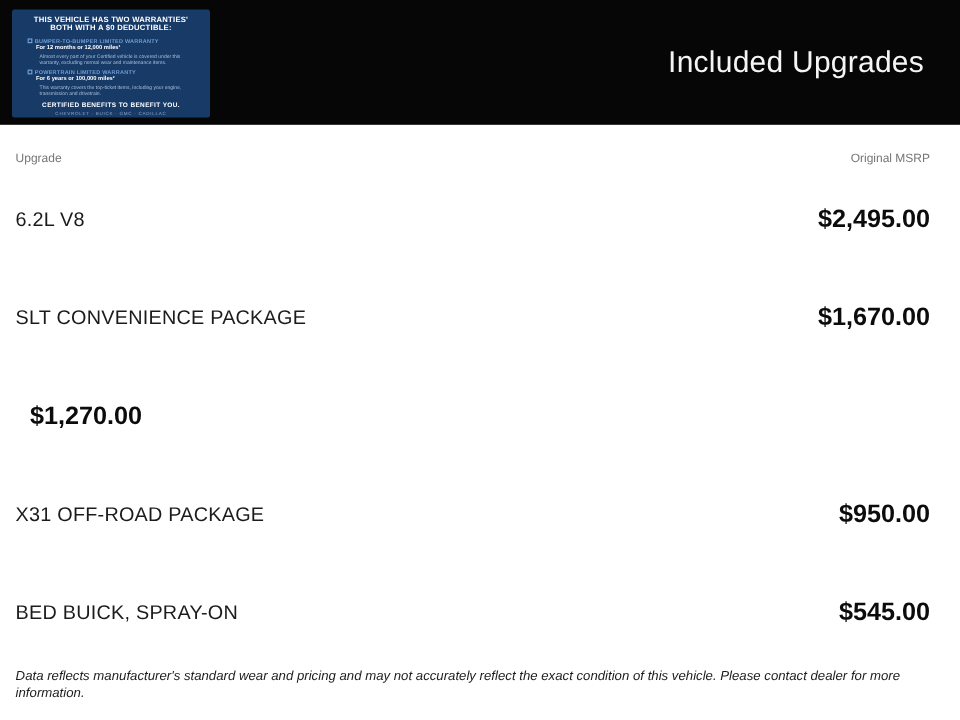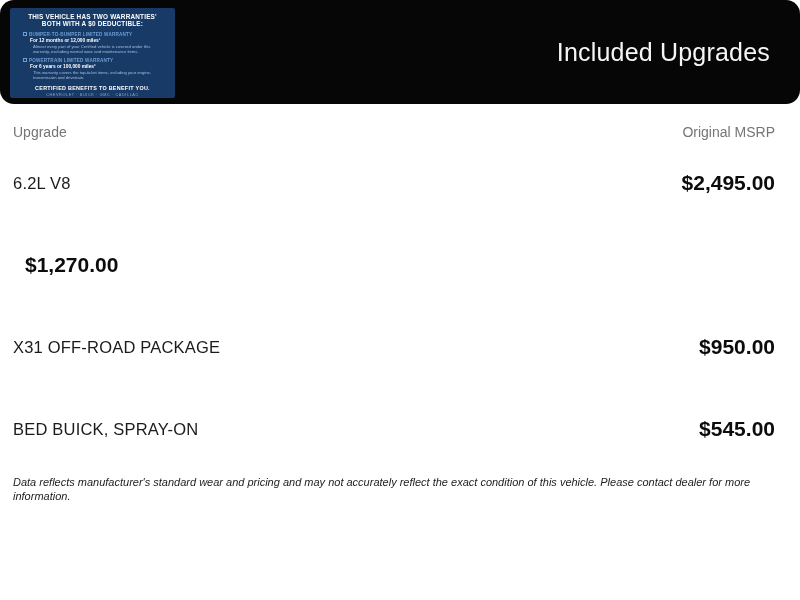--- a/index.html
+++ b/index.html
@@ -2,21 +2,21 @@
 <html><head>
 <meta charset="utf-8">
 <style>
   * { margin: 0; padding: 0; box-sizing: border-box; }
   html, body { width: 800px; height: 600px; background: #ffffff; overflow: hidden; }
   body { font-family: "Liberation Sans", sans-serif; position: relative; }
 
   
   .header {
     width: 800px; height: 104px; background: #060606;
-    display: flex; align-items: center; position: relative; border-radius: 14px;
+    display: flex; align-items: center; position: relative;
   }
   .page-title {
     margin-left: auto; padding-right: 30px;
     color: #f5f5f5; font-size: 25px; font-weight: 400; letter-spacing: 0.2px;
   }
 
   
   .warranty-card {
     position: absolute; left: 10px; top: 8px;
     width: 165px; height: 90px;
@@ -32,21 +32,21 @@
   .wc-sub { color: #ffffff; font-weight: bold; font-size: 4.8px; margin: 1px 0 1px 7px; }
   .wc-body { color: #a9bfdc; font-size: 4.2px; line-height: 5px; margin-left: 10px; margin-right: 4px; }
   .wc-footer { text-align: center; color: #ffffff; font-weight: bold; font-size: 5.4px; margin-top: 5px; letter-spacing: 0.3px; }
   .wc-brands { text-align: center; color: #8ba6c9; font-size: 3.8px; margin-top: 2.5px; letter-spacing: 0.6px; }
 
   
   .main { padding: 0 25px 0 13px; }
   .table-head {
     margin-top: 18px; height: 20px;
     display: flex; justify-content: space-between; align-items: center;
-    color: #757575; font-size: 14px;
+    color: #757575; font-size: 10px;
   }
   .upgrade-row {
     height: 82px;
     display: flex; justify-content: space-between; align-items: center;
   }
   .upgrade-name { color: #1b1b1b; font-size: 16.5px; font-weight: 400; letter-spacing: 0.2px; }
   .upgrade-price { color: #0c0c0c; font-size: 21px; font-weight: bold; margin-left: 12px; }
 
   
   .disclaimer {
@@ -95,20 +95,24 @@
   <div class="table-head">
     <span>Upgrade</span>
     <span>Original MSRP</span>
   </div>
 
   <div class="upgrade-row">
     <span class="upgrade-name">6.2L V8</span>
     <span class="upgrade-price">$2,495.00</span>
   </div>
 
+  <div class="upgrade-row">
+    <span class="upgrade-name">SLT CONVENIENCE PACKAGE</span>
+    <span class="upgrade-price">$1,670.00</span>
+  </div>
 
   <div class="upgrade-row">
     <span class="upgrade-price">$1,270.00</span>
   </div>
 
   <div class="upgrade-row">
     <span class="upgrade-name">X31 OFF-ROAD PACKAGE</span>
     <span class="upgrade-price">$950.00</span>
   </div>
 

